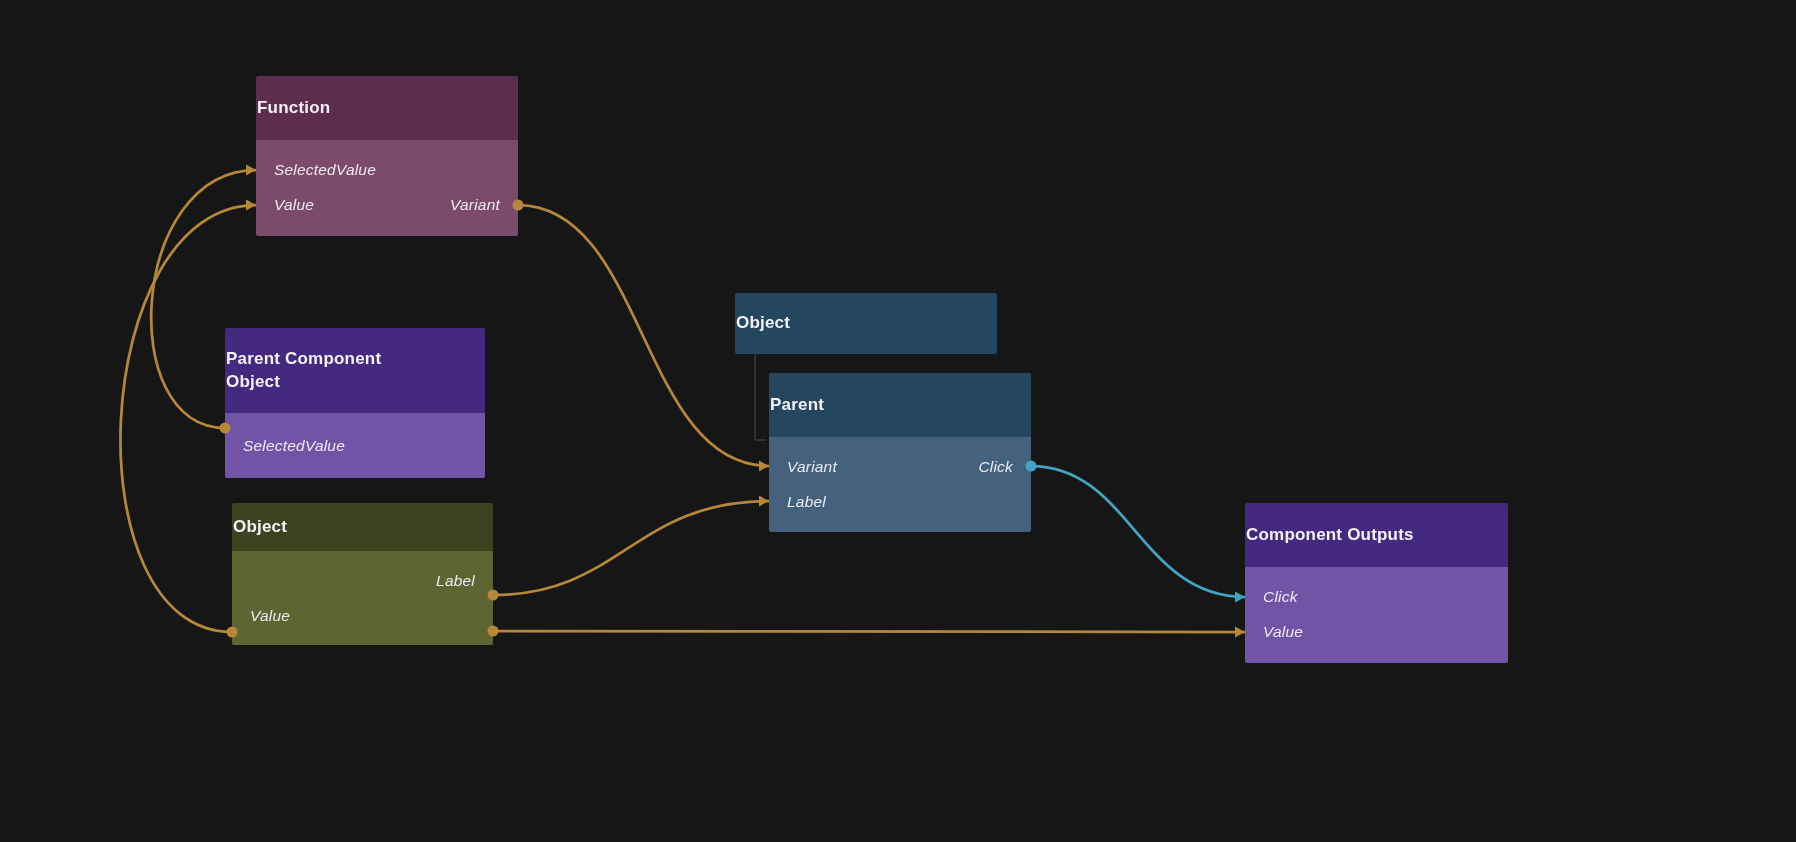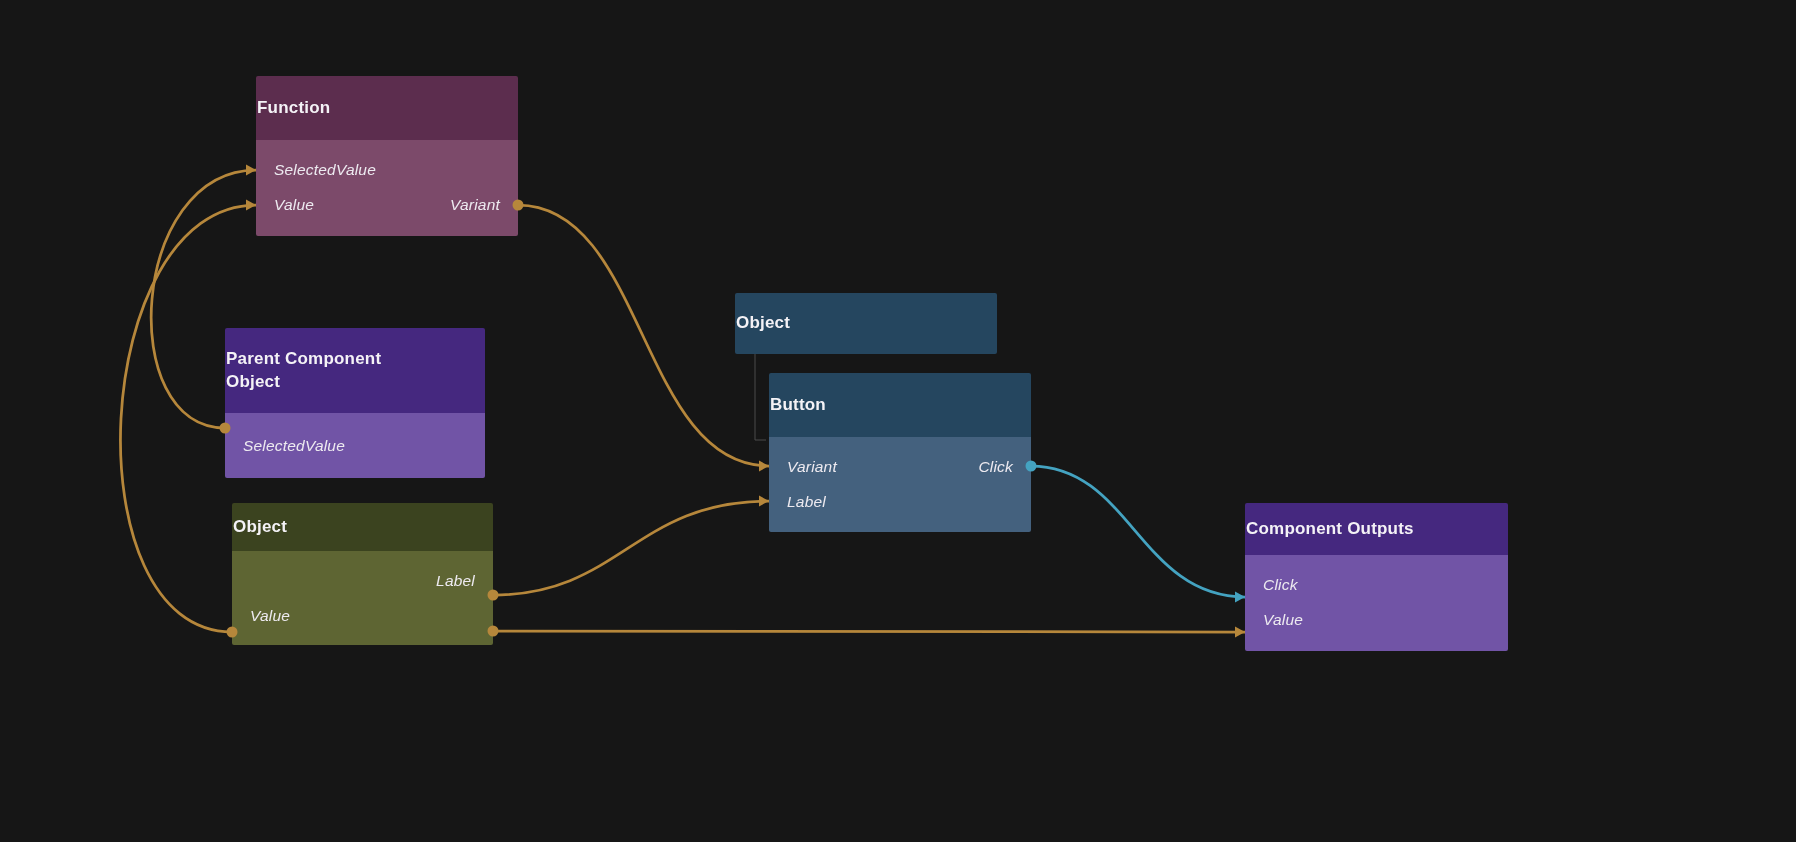--- a/index.html
+++ b/index.html
@@ -134,35 +134,35 @@
   </div>
 
   <div class="node" style="left: 735px; top: 293px; width: 262px; --hd: #25465f;">
     <div class="hd" style="height:61px">
       <span class="hd-t">Object</span>
     </div>
   </div>
 
   <div class="node" style="left: 769px; top: 373px; width: 262px; --hd: #25465f; --bd: #44617e;">
     <div class="hd" style="height:64px">
-      <span class="hd-t">Button</span>
+      <span class="hd-t">Parent</span>
     </div>
     <div class="bd" style="height:95px; padding-top:12px">
       <div class="row">
         <span class="pl">Variant</span>
         <span class="pr">Click</span>
       </div>
       <div class="row">
         <span class="pl">Label</span>
       </div>
     </div>
   </div>
 
   <div class="node" style="left: 1245px; top: 503px; width: 263px; --hd: #45287f; --bd: #7154a6;">
-    <div class="hd" style="height:52px">
+    <div class="hd" style="height:64px">
       <span class="hd-t">Component Outputs</span>
     </div>
     <div class="bd" style="height:96px; padding-top:12px">
       <div class="row">
         <span class="pl">Click</span>
       </div>
       <div class="row">
         <span class="pl">Value</span>
       </div>
     </div>

